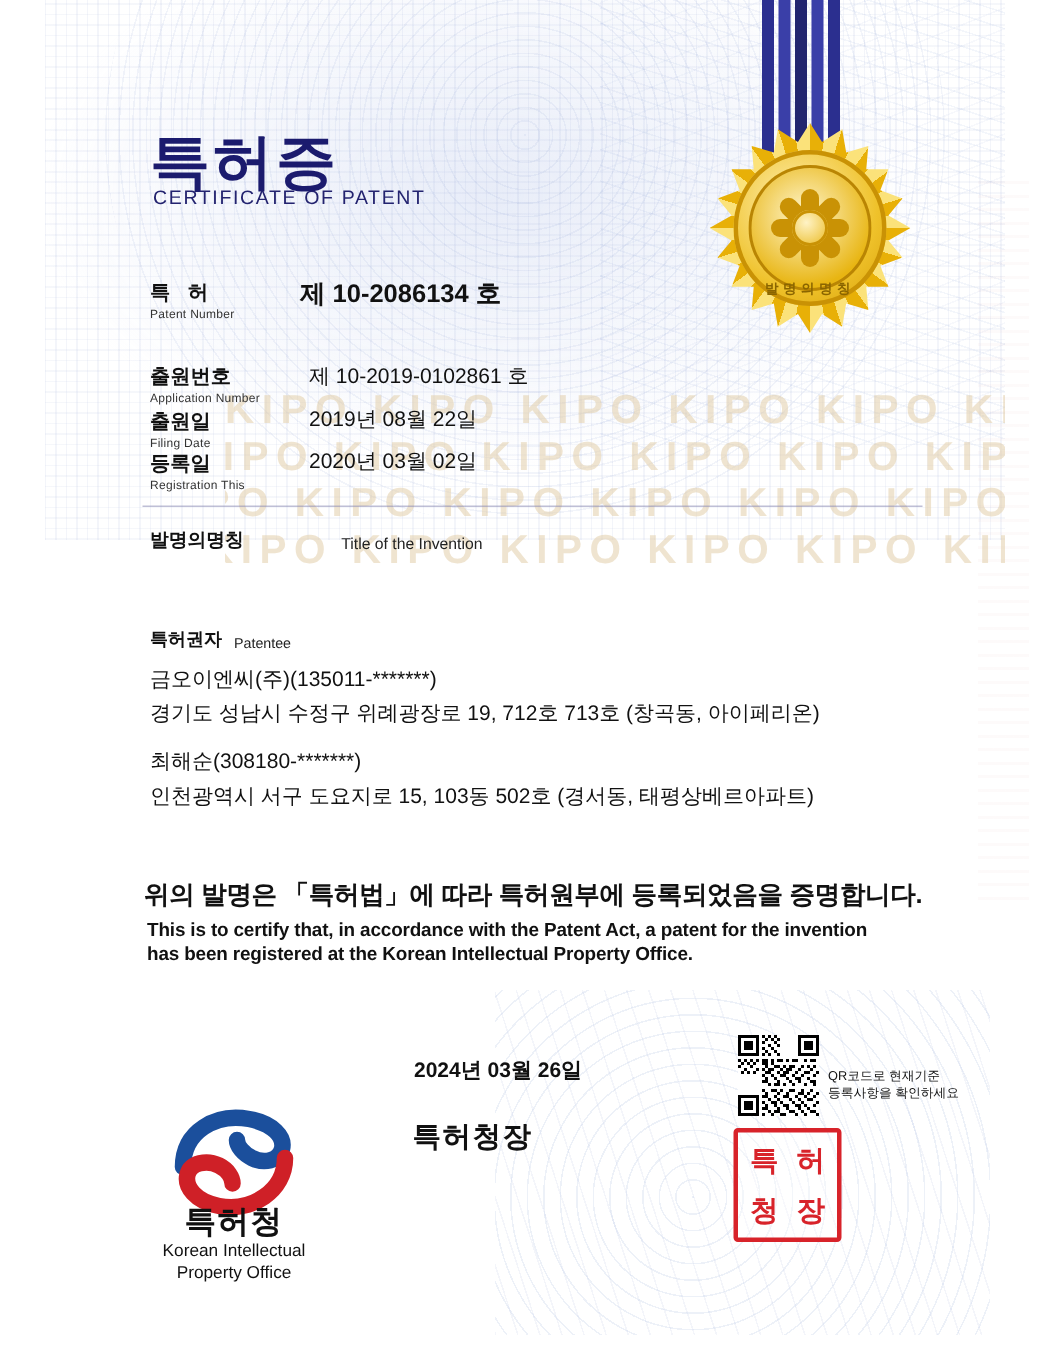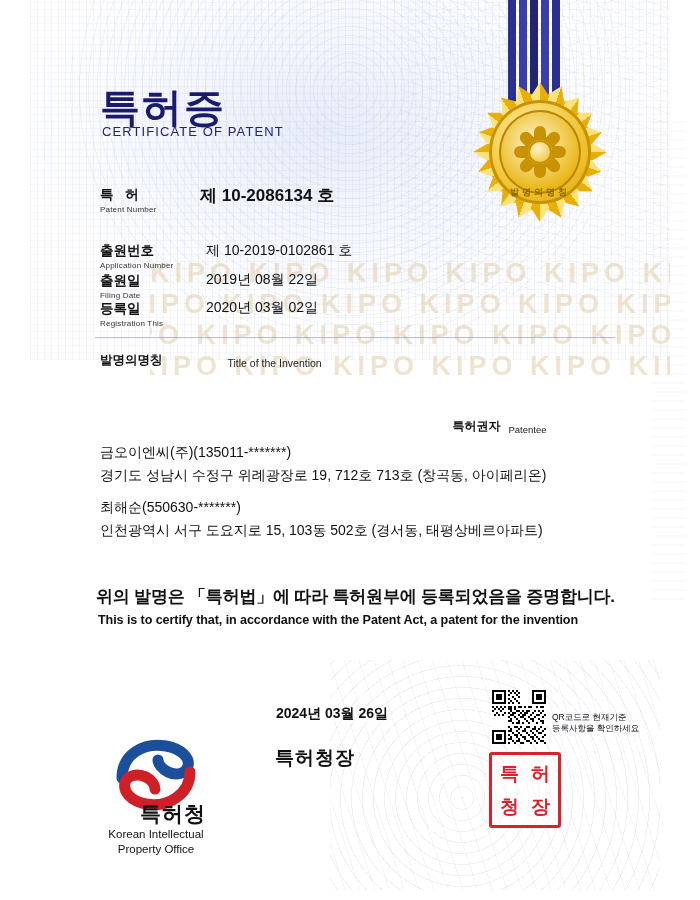--- a/index.html
+++ b/index.html
@@ -225,21 +225,21 @@
   }
 
   .block-title { left: 100px; top: 352px; }
   .block-title .hdr { display: flex; align-items: flex-end; gap: 21px; }
   .block-title .hdr .ko { font-size: 12.5px; font-weight: 700; }
   .block-title .hdr .en { font-size: 10.5px; color: #222; margin-left: 44px; }
   .block-title .body { margin-top: 8px; font-size: 14.5px; }
 
   .block-patentee { left: 100px; top: 418px; }
   .block-inventor { left: 100px; top: 490px; }
-  .block-patentee .hdr, .block-inventor .hdr { display: flex; align-items: flex-end; gap: 8px; justify-content: flex-end; }
+  .block-patentee .hdr, .block-inventor .hdr { display: flex; align-items: flex-end; gap: 8px; }
   .block-patentee .hdr .ko, .block-inventor .hdr .ko { font-size: 12px; font-weight: 700; }
   .block-patentee .hdr .en, .block-inventor .hdr .en { font-size: 9.5px; color: #222; }
   .block-patentee .line, .block-inventor .line { margin-top: 7px; font-size: 14px; line-height: 21px; }
 
   
   .certify-ko {
     position: absolute; left: 96px; top: 585px;
     font-size: 17px; font-weight: 700; letter-spacing: -0.2px;
   }
   .certify-en {
@@ -264,21 +264,21 @@
   }
 
   
   .emblem {
     position: absolute; left: 110px; top: 738px;
     width: 94px; height: 72px;
   }
   .emblem svg { display: block; }
   .org-ko {
     position: absolute; left: 106px; top: 800px;
-    width: 100px; text-align: right;
+    width: 100px; text-align: center;
     font-size: 21px; font-weight: 700; letter-spacing: 1px;
   }
   .org-en {
     position: absolute; left: 76px; top: 827px;
     width: 160px; text-align: center;
     font-size: 11.5px; line-height: 15px; color: #111;
   }
 
   
   .qr {
@@ -396,27 +396,28 @@
   <div class="field block-patentee">
     <div class="hdr">
       <span class="ko">특허권자</span>
       <span class="en">Patentee</span>
     </div>
     <div class="line">금오이엔씨(주)(135011-*******)</div>
     <div class="line" style="margin-top:2px">경기도 성남시 수정구 위례광장로 19, 712호 713호 (창곡동, 아이페리온)</div>
   </div>
 
   <div class="field block-inventor">
-    <div class="line">최해순(550630-*******)</div>
+    <div class="line">최해순(308180-*******)</div>
     <div class="line" style="margin-top:2px">인천광역시 서구 도요지로 15, 103동 502호 (경서동, 태평상베르아파트)</div>
   </div>
 
   <div class="certify-ko">위의 발명은 「특허법」에 따라 특허원부에 등록되었음을 증명합니다.</div>
   <div class="certify-en">
     <div>This is to certify that, in accordance with the Patent Act, a patent for the invention</div>
+    <div>has been registered at the Korean Intellectual Property Office.</div>
   </div>
 
   <div class="date">2024년 03월 26일</div>
 
   <div class="commissioner-ko">특허청장</div>
 
   <div class="emblem">
     <svg width="94" height="72" viewBox="0 0 94 72">
       <path d="M12 40 C12 16, 34 4, 56 8 C72 11, 80 20, 78 28 C76 36, 66 38, 58 34 C52 31, 48 26, 48 22" fill="none" stroke="#1b4f9c" stroke-width="11" stroke-linecap="round"></path>
       <path d="M80 34 C80 56, 58 70, 36 66 C20 63, 13 53, 15 45 C17 37, 28 35, 36 39 C42 42, 45 47, 45 51" fill="none" stroke="#cf2027" stroke-width="11" stroke-linecap="round"></path>

